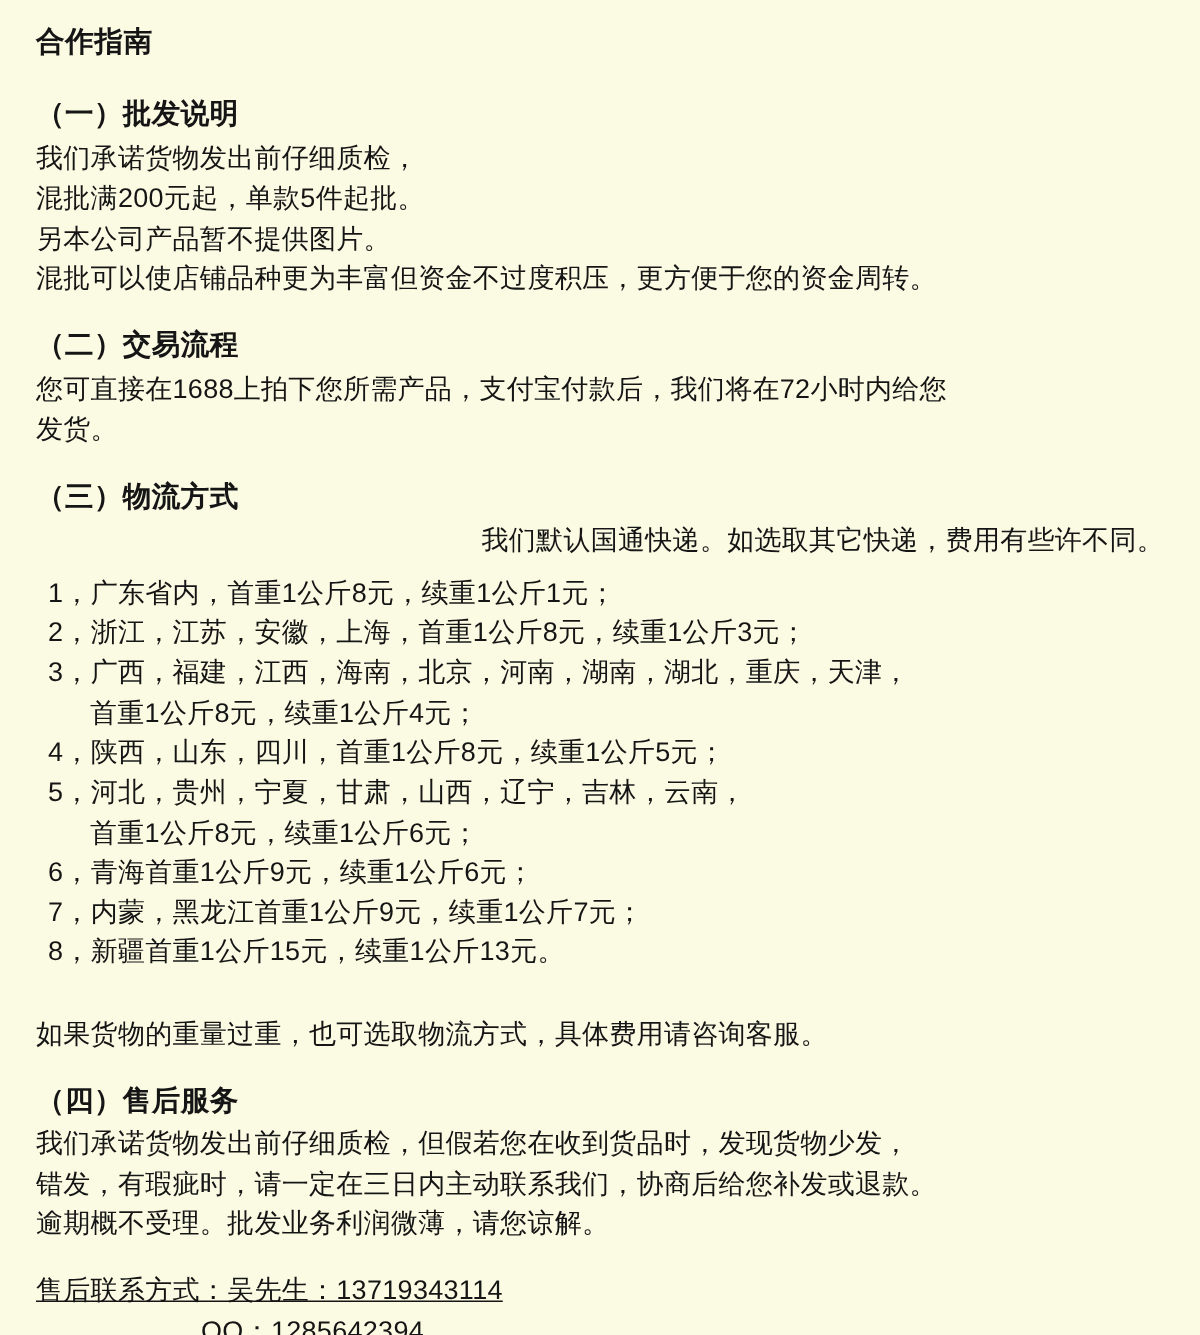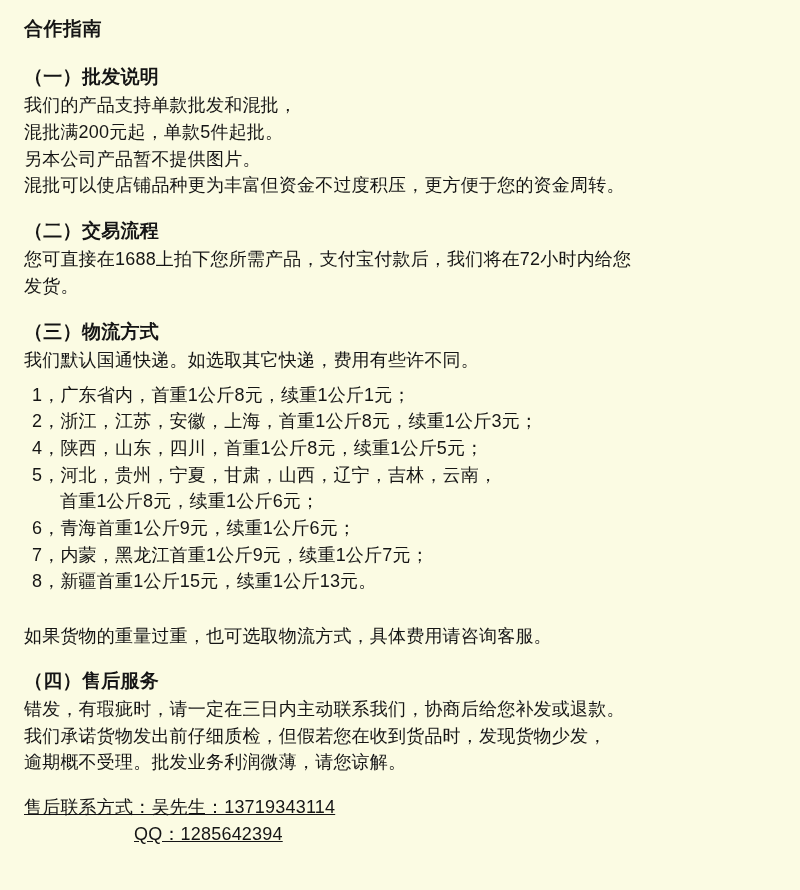--- a/index.html
+++ b/index.html
@@ -71,55 +71,60 @@
   .contact-line {
     font-size: 18px;
     line-height: 1.5;
     letter-spacing: 0.2px;
   }
   .contact-line.indent {
     padding-left: 110px;
   }
   .sec-logistics .para {
     margin-bottom: 0;
+    text-align: right;
   }
   .sec-after .section-heading {
     margin-bottom: 1px;
   }
 </style>
 </head>
 <body>
 
 <div class="page">
 
   <h1 class="doc-title">合作指南</h1>
 
   <div class="section sec-wholesale">
     <div class="section-heading">（一）批发说明</div>
-    <p class="para">我们的产品支持单款批发和混批，</p>
+    <p class="para">我们承诺货物发出前仔细质检，</p>
     <p class="para">混批满200元起，单款5件起批。</p>
     <p class="para">另本公司产品暂不提供图片。</p>
     <p class="para">混批可以使店铺品种更为丰富但资金不过度积压，更方便于您的资金周转。</p>
   </div>
 
   <div class="section sec-process">
     <div class="section-heading">（二）交易流程</div>
     <p class="para">您可直接在1688上拍下您所需产品，支付宝付款后，我们将在72小时内给您</p>
     <p class="para">发货。</p>
   </div>
 
   <div class="section sec-logistics">
     <div class="section-heading">（三）物流方式</div>
     <p class="para">我们默认国通快递。如选取其它快递，费用有些许不同。</p>
     <ul class="list">
       <li class="list-item">
         <span>1，</span><span>广东省内，首重1公斤8元，续重1公斤1元；</span>
       </li>
       <li class="list-item">
         <span>2，</span><span>浙江，江苏，安徽，上海，首重1公斤8元，续重1公斤3元；</span>
+      </li>
+      <li class="list-item">
+        <span>3，</span><span>广西，福建，江西，海南，北京，河南，湖南，湖北，重庆，天津，</span>
+        <span class="cont">首重1公斤8元，续重1公斤4元；</span>
       </li>
       <li class="list-item">
         <span>4，</span><span>陕西，山东，四川，首重1公斤8元，续重1公斤5元；</span>
       </li>
       <li class="list-item">
         <span>5，</span><span>河北，贵州，宁夏，甘肃，山西，辽宁，吉林，云南，</span>
         <span class="cont">首重1公斤8元，续重1公斤6元；</span>
       </li>
       <li class="list-item">
         <span>6，</span><span>青海首重1公斤9元，续重1公斤6元；</span>
@@ -129,22 +134,22 @@
       </li>
       <li class="list-item">
         <span>8，</span><span>新疆首重1公斤15元，续重1公斤13元。</span>
       </li>
     </ul>
     <p class="note">如果货物的重量过重，也可选取物流方式，具体费用请咨询客服。</p>
   </div>
 
   <div class="section sec-after">
     <div class="section-heading">（四）售后服务</div>
+    <p class="para">我们承诺货物发出前仔细质检，但假若您在收到货品时，发现货物少发，</p>
     <p class="para">错发，有瑕疵时，请一定在三日内主动联系我们，协商后给您补发或退款。</p>
-    <p class="para">我们承诺货物发出前仔细质检，但假若您在收到货品时，发现货物少发，</p>
     <p class="para">逾期概不受理。批发业务利润微薄，请您谅解。</p>
   </div>
 
   <div class="contact-block">
     <div class="contact-line">售后联系方式：吴先生：13719343114</div>
     <div class="contact-line indent">QQ：1285642394</div>
   </div>
 
 </div>
 

